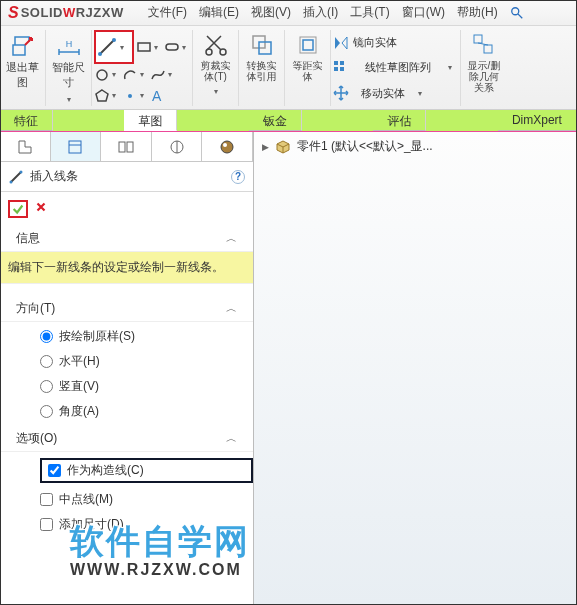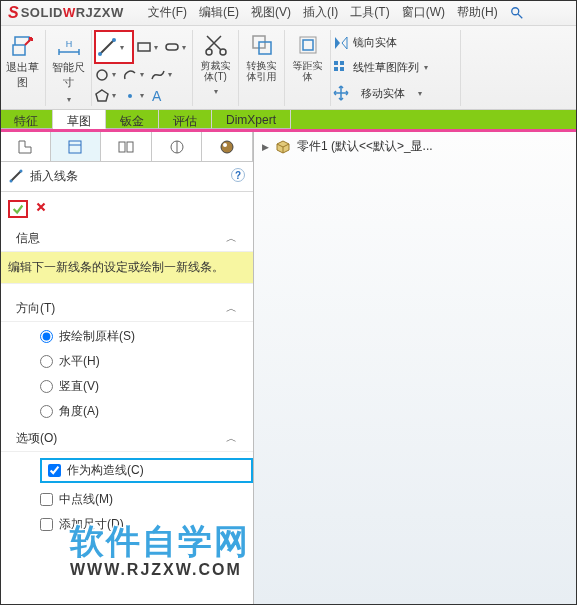--- a/index.html
+++ b/index.html
@@ -19,55 +19,55 @@
 .ribbon { height: 84px; background: linear-gradient(#f7f7f7,#efefef); border-bottom: 1px solid #d0d0d0; display: flex; align-items: flex-start; padding-top: 4px; }
 .ribbon .big-btn { width: 46px; text-align: center; font-size: 11px; color: #444; padding: 2px 2px 0; border-right: 1px solid #dcdcdc; height: 76px; display:flex; flex-direction:column; align-items:center; justify-content:flex-start; gap:2px; cursor:pointer; }
 .big-btn .ico { width: 26px; height: 26px; display:flex;align-items:center;justify-content:center; }
 .ribbon .mid { display:flex; flex-direction:column; gap:0; padding: 0 2px; border-right: 1px solid #dcdcdc; height: 76px; justify-content:space-around; }
 .mid .row { display:flex; gap:2px; align-items:center; }
 .mid .row > * { width: 26px; height: 20px; display:flex; align-items:center; justify-content:flex-start; gap:1px; cursor:pointer; }
 .drop::after { content:"▾"; font-size:8px; color:#666; margin-left:1px;}
 .line-btn { width:40px !important; height:34px !important; border:2px solid #d91f2a; display:flex;align-items:center;justify-content:center; background:#fff;}
 
 
-.tabs { height: 22px; background:#84cc16; display:flex; border-bottom:3px solid #ec4899;}
+.tabs { height: 22px; background:#bef264; display:flex; border-bottom:1px solid #ec4899;justify-content:space-between;}
 .tabs .tab { padding: 3px 14px; font-size:12px; color:#333; cursor:pointer; border-right:1px solid #d2d2d2; border-bottom:1px solid #bcbcbc;}
 .tabs .tab.active { background:#fff; border-bottom:1px solid #fff; }
 
 
 .main { display:flex; height:calc(605px - 26px - 84px - 22px); }
 .left { width: 254px; border-right:1px solid #bcbcbc; background:#fff; display:flex; flex-direction:column; }
 .right { flex:1; background: linear-gradient(#fdfdfd,#e8eef3); position:relative; }
 
 
 .panel-tabs { display:flex; border-bottom:1px solid #c8c8c8; height:30px;}
 .panel-tabs .ptab { flex:1; display:flex; align-items:center; justify-content:center; border-right:1px solid #c8c8c8; cursor:pointer;}
 .panel-tabs .ptab.active { background:#e7f5fa; }
 
 
-.prop-header { display:flex; padding:6px 8px; border-bottom:1px solid #d8d8d8; gap:6px;}
+.prop-header { display:flex; align-items:center; padding:6px 8px; border-bottom:1px solid #d8d8d8; gap:6px;}
 .prop-header .title { flex:1; font-size:12px;}
 .prop-header .help { color:#2a6fbf; cursor:pointer; font-weight:bold; border:1px solid #9bbad8; border-radius:50%; width:14px;height:14px; font-size:10px; display:flex;align-items:center;justify-content:center;}
 
 .okx-row { display:flex; gap:6px; padding:8px; }
 .okx-row .check-hl { border:2px solid #d91f2a; padding:0 1px; display:flex;}
 .okx-row svg { width:14px;height:14px; cursor:pointer;}
 .okx-row .ok path{stroke:#6fbd45;stroke-width:2.5;fill:none;}
 .okx-row .x path{stroke:#d91f2a;stroke-width:2.5;fill:none;}
 
 
 .sect { padding: 4px 16px; display:flex; align-items:center; justify-content:space-between; border-bottom:1px solid #eee; cursor:pointer;}
 .sect .chev { font-size:11px; color:#555;}
 .yellow-msg { background:#f7f6a1; padding:7px 8px; font-size:12px; line-height:1.4; border-bottom:1px solid #eee;}
 
 .opts { padding:6px 0 6px 40px; display:flex; flex-direction:column; gap:8px;}
 .opts label { display:flex; align-items:center; gap:6px; font-size:12px; cursor:pointer;}
 .opts input[type=radio],.opts input[type=checkbox]{ cursor:pointer;}
 
-.con-hl { border:2px solid #0ea5e9; padding:2px 6px; display:inline-flex; }
+.con-hl { border:2px solid #0f172a; padding:2px 6px; display:inline-flex; }
 
 
 .bc { display:flex; align-items:center; padding:6px 8px; gap:6px; font-size:12px; color:#333;}
 .bc .tri { color:#666; font-size:9px;}
 .bc svg { width:16px;height:16px;}
 
 
 .watermark { position:absolute; left:70px; bottom:26px; pointer-events:none; }
 .wm-main { font-size:34px; font-weight:bold; font-family:"Microsoft YaHei",sans-serif;
   color:#3da5e0; text-shadow: -1px -1px 0 #fff,1px -1px 0 #fff,-1px 1px 0 #fff,1px 1px 0 #fff; letter-spacing:2px;}
@@ -215,41 +215,51 @@
     <div class="row" style="gap:6px;">
       <div style="width:auto;gap:4px;">
         <svg width="16" height="16" viewBox="0 0 16 16">
             <path d="M2 2 L7 8 L2 14 Z" fill="#3a86c8"></path>
             <path d="M14 2 L9 8 L14 14 Z" fill="none" stroke="#3a86c8"></path>
           </svg>
         <span style="font-size:11px;">镜向实体</span>
       </div>
     </div>
     <div class="row" style="gap:6px;">
-      <div class="drop" style="width:auto;gap:4px;">
+      <div class="drop" style="width:auto;gap:16px;">
         <svg width="16" height="16" viewBox="0 0 16 16">
             <rect x="1" y="1" width="4" height="4" fill="#3a86c8"></rect>
             <rect x="7" y="1" width="4" height="4" fill="#3a86c8"></rect>
             <rect x="1" y="7" width="4" height="4" fill="#3a86c8"></rect>
             <rect x="7" y="7" width="4" height="4" fill="#3a86c8"></rect>
           </svg>
         <span style="font-size:11px;">线性草图阵列</span>
       </div>
     </div>
     <div class="row" style="gap:6px;">
       <div class="drop" style="width:auto;gap:12px;">
         <svg width="16" height="16" viewBox="0 0 16 16">
             <path d="M8 1 L8 15 M1 8 L15 8" stroke="#3a86c8" stroke-width="1.5"></path>
             <path d="M8 1 L6 3 M8 1 L10 3 M8 15 L6 13 M8 15 L10 13 M1 8 L3 6 M1 8 L3 10 M15 8 L13 6 M15 8 L13 10" stroke="#3a86c8" stroke-width="1.5"></path>
           </svg>
         <span style="font-size:11px;">移动实体</span>
       </div>
     </div>
   </div>
 
+  <div class="big-btn" style="border-right:none;">
+    <div class="ico">
+        <svg width="26" height="26" viewBox="0 0 26 26">
+          <rect x="3" y="3" width="8" height="8" fill="none" stroke="#3a86c8"></rect>
+          <rect x="13" y="13" width="8" height="8" fill="none" stroke="#3a86c8"></rect>
+          <line x1="7" y1="11" x2="17" y2="13" stroke="#3a86c8"></line>
+        </svg>
+      </div>
+    <span style="font-size:10px;line-height:1.1;">显示/删<br>除几何<br>关系</span>
+  </div>
 </div>
 
 <div class="tabs">
   <div class="tab">特征</div>
   <div class="tab active">草图</div>
   <div class="tab">钣金</div>
   <div class="tab">评估</div>
   <div class="tab">DimXpert</div>
 </div>
 

